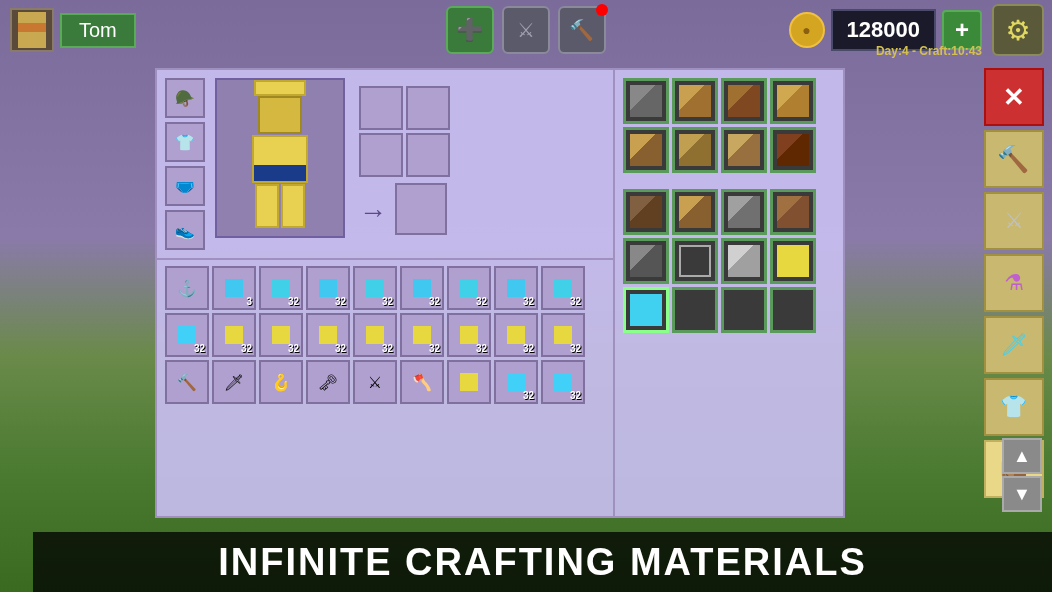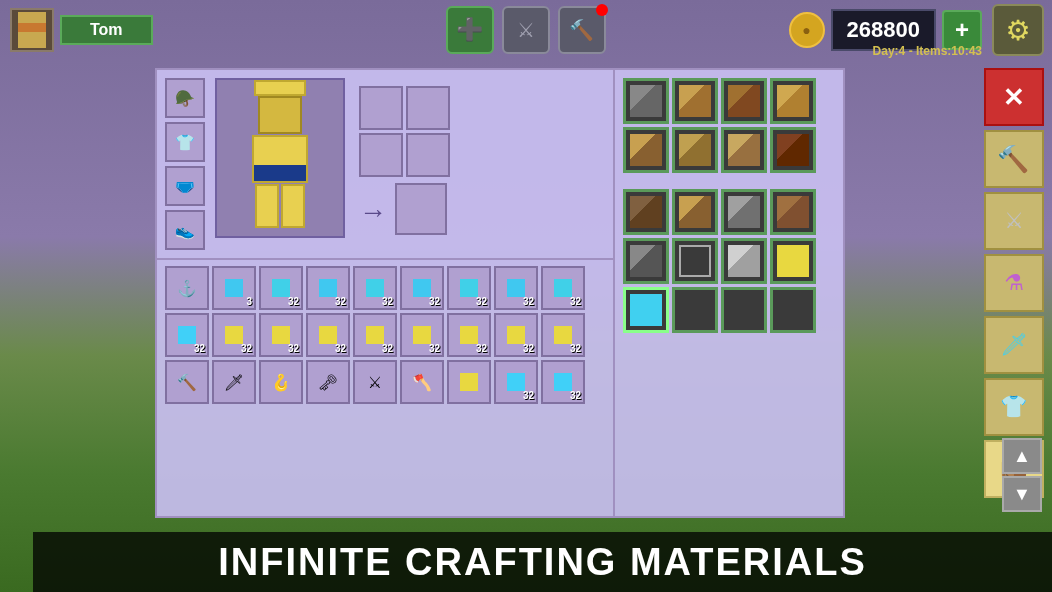--- a/index.html
+++ b/index.html
@@ -52,24 +52,24 @@
     .player-avatar-inner {
       width: 28px;
       height: 36px;
       background: linear-gradient(180deg, #c8a850 30%, #c87830 30% 55%, #c8a850 55%);
       position: relative;
     }
 
     .player-name-badge {
       background: #3a7a3a;
       border: 2px solid #5aaa5a;
-      padding: 4px 28px;
+      padding: 4px 17px;
       color: white;
-      font-size: 16px;
-      font-weight: bold;
+      font-size: 20px;
+      font-weight: normal;
     }
 
     .center-icons {
       position: absolute;
       left: 50%;
       transform: translateX(-50%);
       display: flex;
       gap: 8px;
       align-items: center;
     }
@@ -521,29 +521,29 @@
     <div class="icon-btn" style="position:relative;">
       <span style="color:#a09080;font-size:20px;">🔨</span>
       <span class="notification-dot"></span>
     </div>
   </div>
 
   <div class="currency-display">
     <div class="coin-icon">
       <span style="font-size:14px;">●</span>
     </div>
-    <div class="currency-amount">268800</div>
+    <div class="currency-amount">128000</div>
     <div class="add-currency-btn">+</div>
   </div>
 
   <div class="settings-btn">
     <span style="color:#e0d860;">⚙</span>
   </div>
 
-  <div class="day-time">Day:4 - Items:10:43</div>
+  <div class="day-time">Day:4 - Craft:10:43</div>
 </div>
 
 <div class="right-toolbar">
   <div class="toolbar-btn close-btn">
     <span style="color:white;font-size:26px;font-weight:bold;">✕</span>
   </div>
   <div class="toolbar-btn">
     <span style="color:#80c0d0;font-size:26px;">🔨</span>
   </div>
   <div class="toolbar-btn">

